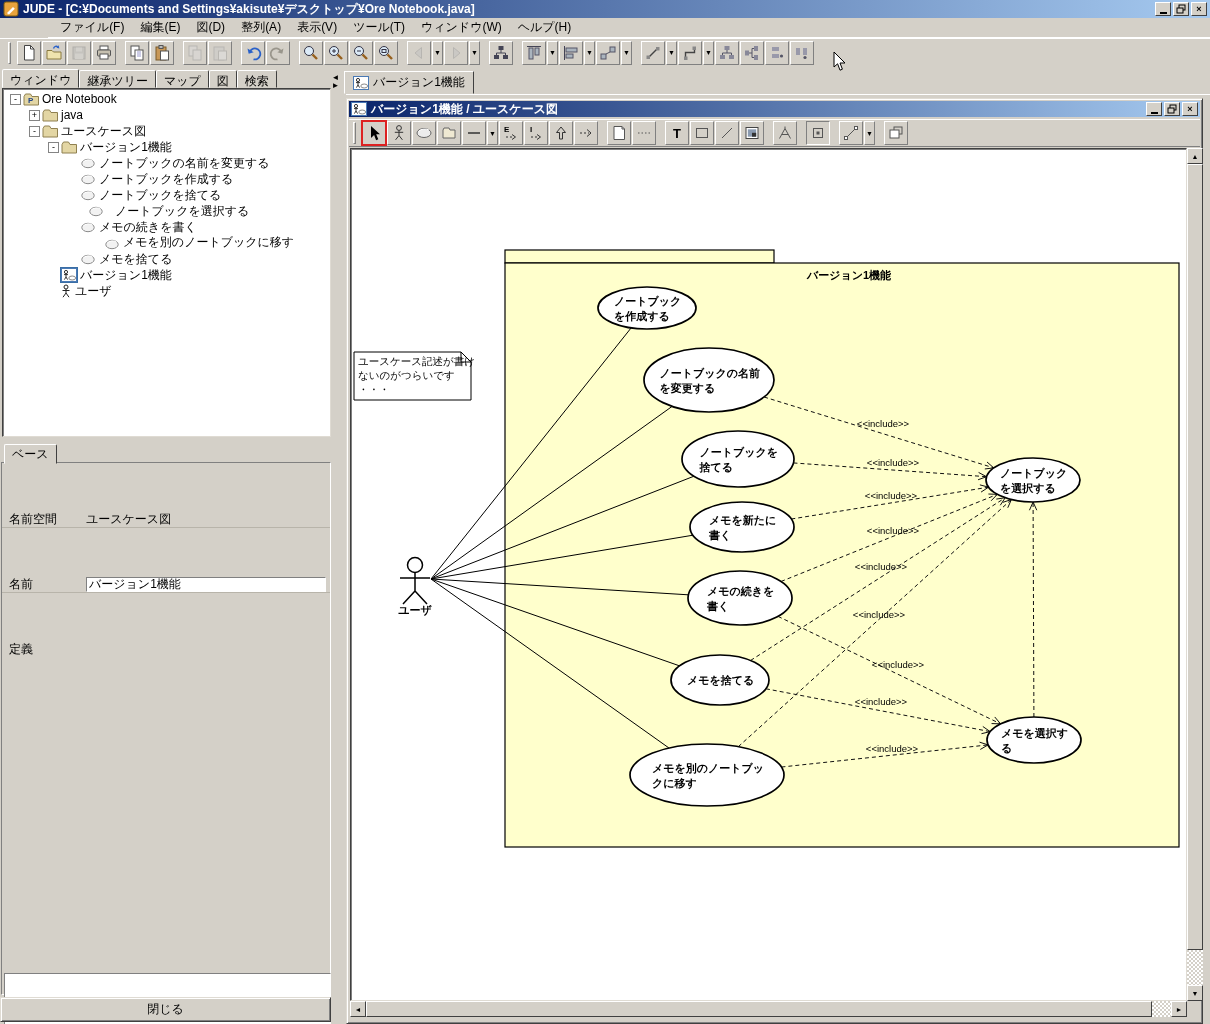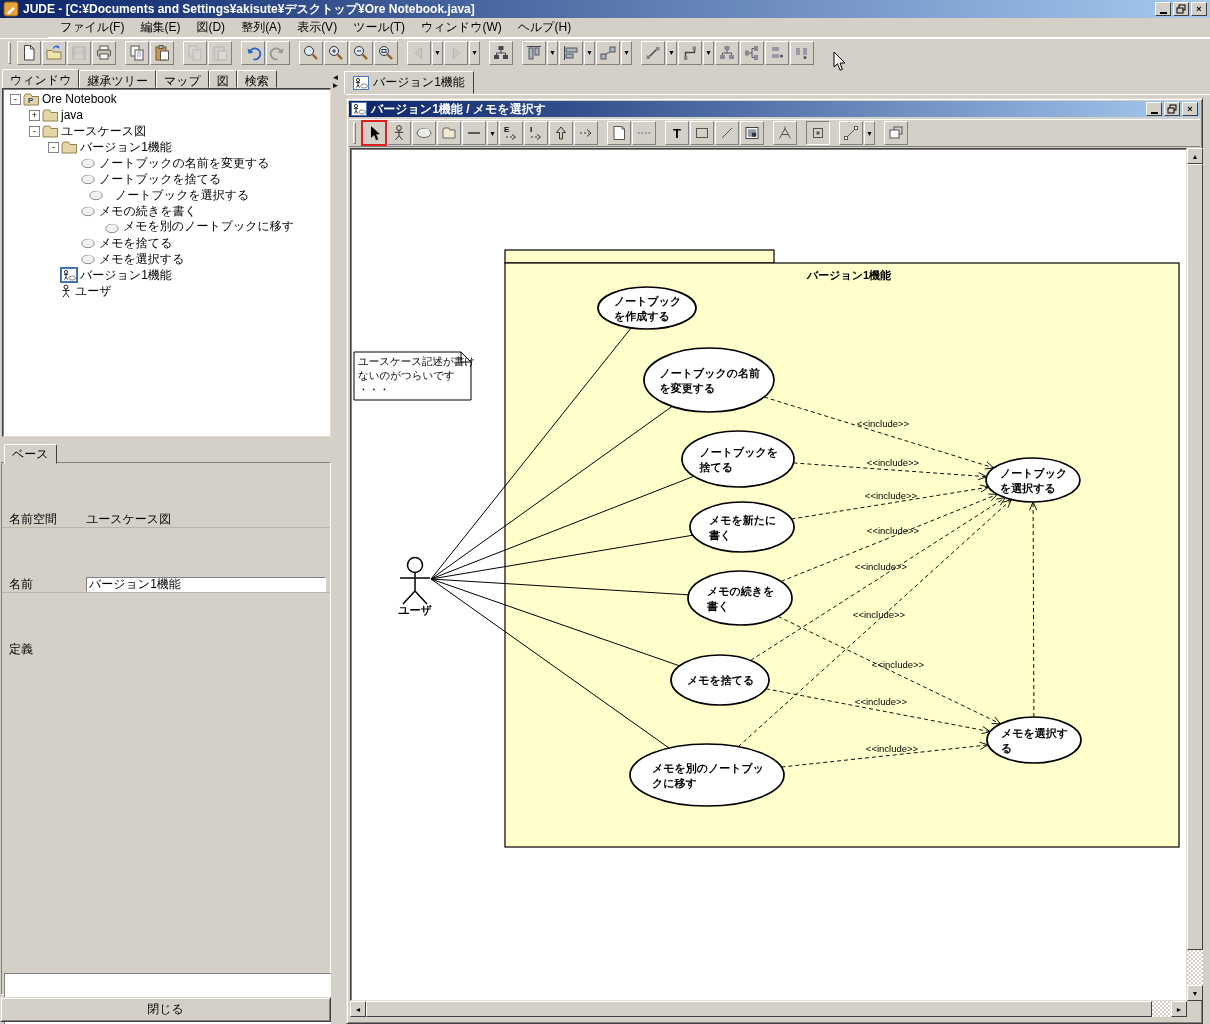--- a/index.html
+++ b/index.html
@@ -397,20 +397,28 @@
           <path d="M3.5 6a5.6 3.4 0 0 1 8.5-1.5" stroke="#fff" fill="none"></path>
         </svg></span>
       <span>ノートブックの名前を変更する</span>
     </div>
     <div class="trow" style="padding-left: 63px;">
       <span class="tspacer"></span>
       <span class="ticon"><svg width="16" height="14" viewBox="0 0 16 14">
           <ellipse cx="8" cy="7.5" rx="6.2" ry="4.2" fill="#f2f2f2" stroke="#8a8a8a"></ellipse>
           <path d="M3.5 6a5.6 3.4 0 0 1 8.5-1.5" stroke="#fff" fill="none"></path>
         </svg></span>
+      <span>ノートブックを作成する</span>
+    </div>
+    <div class="trow" style="padding-left: 63px;">
+      <span class="tspacer"></span>
+      <span class="ticon"><svg width="16" height="14" viewBox="0 0 16 14">
+          <ellipse cx="8" cy="7.5" rx="6.2" ry="4.2" fill="#f2f2f2" stroke="#8a8a8a"></ellipse>
+          <path d="M3.5 6a5.6 3.4 0 0 1 8.5-1.5" stroke="#fff" fill="none"></path>
+        </svg></span>
       <span>ノートブックを捨てる</span>
     </div>
     <div class="trow" style="padding-left: 63px; gap: 8px;">
       <span class="tspacer"></span>
       <span class="ticon"><svg width="16" height="14" viewBox="0 0 16 14">
           <ellipse cx="8" cy="7.5" rx="6.2" ry="4.2" fill="#f2f2f2" stroke="#8a8a8a"></ellipse>
           <path d="M3.5 6a5.6 3.4 0 0 1 8.5-1.5" stroke="#fff" fill="none"></path>
         </svg></span>
       <span>ノートブックを選択する</span>
     </div>
@@ -430,28 +438,20 @@
         </svg></span>
       <span>メモを別のノートブックに移す</span>
     </div>
     <div class="trow" style="padding-left: 63px;">
       <span class="tspacer"></span>
       <span class="ticon"><svg width="16" height="14" viewBox="0 0 16 14">
           <ellipse cx="8" cy="7.5" rx="6.2" ry="4.2" fill="#f2f2f2" stroke="#8a8a8a"></ellipse>
           <path d="M3.5 6a5.6 3.4 0 0 1 8.5-1.5" stroke="#fff" fill="none"></path>
         </svg></span>
       <span>メモを捨てる</span>
-    </div>
-    <div class="trow" style="padding-left: 63px;">
-      <span class="tspacer"></span>
-      <span class="ticon"><svg width="16" height="14" viewBox="0 0 16 14">
-          <ellipse cx="8" cy="7.5" rx="6.2" ry="4.2" fill="#f2f2f2" stroke="#8a8a8a"></ellipse>
-          <path d="M3.5 6a5.6 3.4 0 0 1 8.5-1.5" stroke="#fff" fill="none"></path>
-        </svg></span>
-      <span>メモを選択する</span>
     </div>
     <div class="trow" style="padding-left: 44px;">
       <span class="tspacer"></span>
       <span class="ticon sel"><svg width="16" height="14" viewBox="0 0 16 14">
           <rect x="0.5" y="0.5" width="15" height="13" fill="#fff" stroke="#4a7ab5"></rect>
           <circle cx="5" cy="4" r="1.6" fill="none" stroke="#333"></circle>
           <path d="M5 5.6V9M3 6.6h4M5 9l-1.6 2.6M5 9l1.6 2.6" stroke="#333" fill="none"></path>
           <ellipse cx="11.2" cy="10" rx="3.4" ry="2" fill="none" stroke="#888"></ellipse>
         </svg></span>
       <span>バージョン1機能</span>
@@ -509,21 +509,21 @@
 <div id="mdi" class="abs raised2">
   <div id="mdi-title" class="abs">
     <span class="icon" id="mdi-icon">
         <svg width="16" height="14" viewBox="0 0 16 14">
           <rect x="0.5" y="0.5" width="15" height="13" fill="#fff" stroke="#4a7ab5"></rect>
           <circle cx="5" cy="4" r="1.6" fill="none" stroke="#333"></circle>
           <path d="M5 5.6V9M3 6.6h4M5 9l-1.6 2.6M5 9l1.6 2.6" stroke="#333" fill="none"></path>
           <ellipse cx="11.2" cy="10" rx="3.4" ry="2" fill="none" stroke="#888"></ellipse>
         </svg>
       </span>
-    <span class="ttl">バージョン1機能 / メモを選択す</span>
+    <span class="ttl">バージョン1機能 / ユースケース図</span>
     <span class="winbtns" id="mdi-winbtns">
         <button class="winbtn">
           <span style="display:block;width:7px;border-bottom:2px solid #000;margin-top:7px"></span>
         </button>
         <button class="winbtn">
           <span class="icon">
             <svg width="10" height="10" viewBox="0 0 10 10">
               <rect x="3" y="1" width="6" height="5" fill="none" stroke="#000"></rect>
               <rect x="1" y="4" width="6" height="5" fill="#d4d0c8" stroke="#000"></rect>
             </svg>

